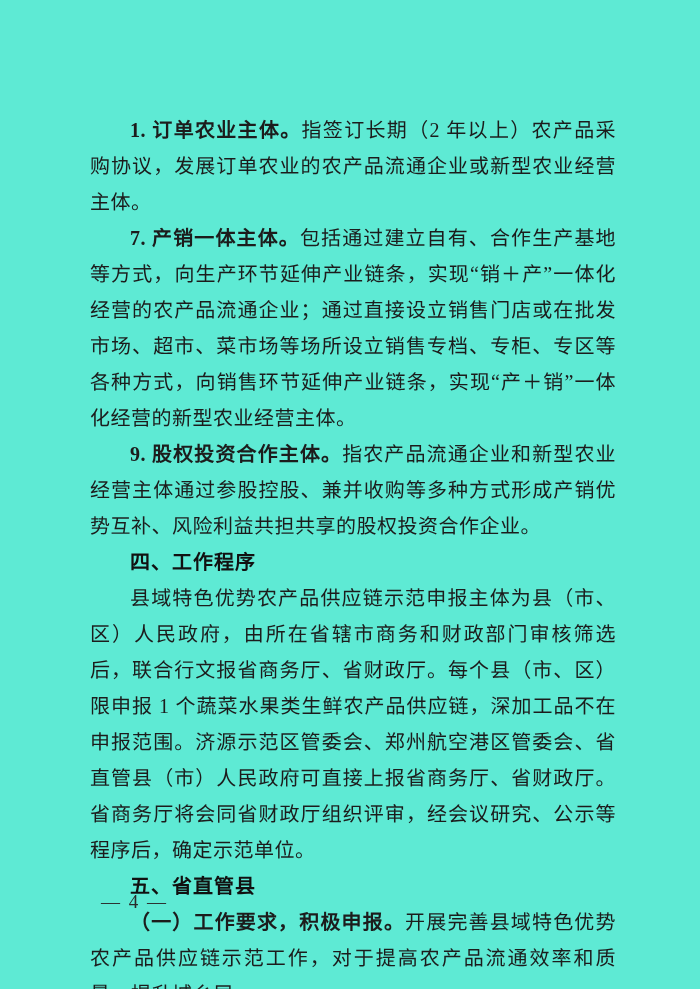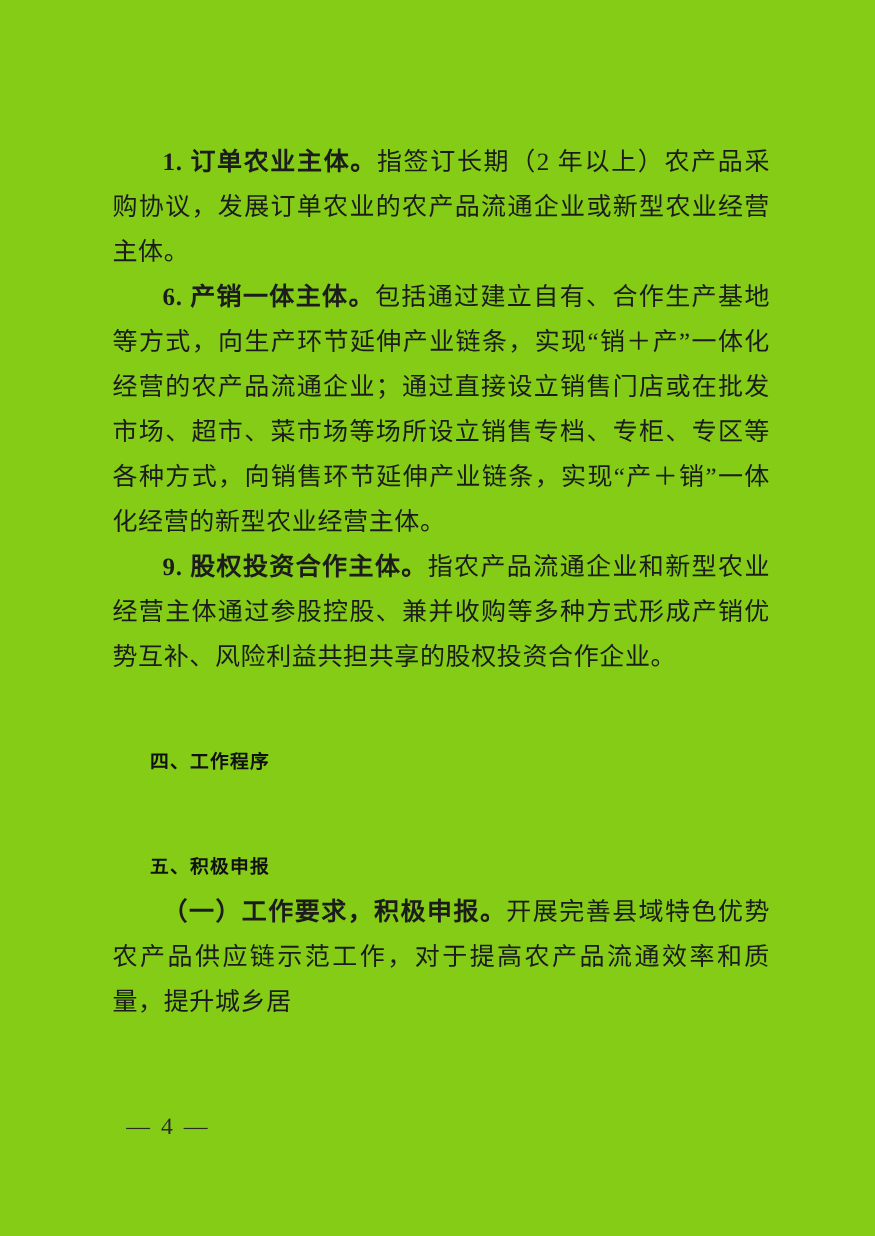--- a/index.html
+++ b/index.html
@@ -2,21 +2,21 @@
 <html lang="zh-CN"><head>
 <meta charset="utf-8">
 <style>
   * { margin: 0; padding: 0; box-sizing: border-box; }
   html, body { background: #9c9c9c; }
   .page {
     position: relative;
     width: 700px;
     height: 989px;
     margin: 0 auto;
-    background: #84cc16;
+    background: #5eead4;
     color: #1c1c1c;
     overflow: hidden;
     font-family: "Liberation Serif", "DejaVu Serif", serif;
   }
   .content {
     position: absolute;
     top: 112px;
     left: 90px;
     width: 526px;
   }
@@ -25,54 +25,54 @@
     line-height: 36px;
     text-align: justify;
     text-indent: 2em;
     letter-spacing: 0.5px;
   }
   .para .lead {
     font-weight: bold;
     font-family: "Liberation Serif", "DejaVu Serif", serif;
   }
   .heading {
-    font-size: 15px;
+    font-size: 20px;
     line-height: 36px;
     text-indent: 2em;
     font-weight: bold;
     font-family: Liberation Sans, sans-serif;
     letter-spacing: 1px;
     color: #111111;
-    margin-top: 48px;
   }
   .page-number {
     position: absolute;
     left: 101px;
     top: 891px;
     font-size: 19px;
     letter-spacing: 2px;
     color: #2a2a2a;
     font-family: "Liberation Serif", "DejaVu Serif", serif;
   }
 </style>
 </head>
 <body>
 
 <div class="page">
   <div class="content">
 
     <p class="para"><span class="lead">1. 订单农业主体。</span><span>指签订长期（2 年以上）农产品采购协议，发展订单农业的农产品流通企业或新型农业经营主体。</span></p>
 
-    <p class="para"><span class="lead">6. 产销一体主体。</span><span>包括通过建立自有、合作生产基地等方式，向生产环节延伸产业链条，实现“销＋产”一体化经营的农产品流通企业；通过直接设立销售门店或在批发市场、超市、菜市场等场所设立销售专档、专柜、专区等各种方式，向销售环节延伸产业链条，实现“产＋销”一体化经营的新型农业经营主体。</span></p>
+    <p class="para"><span class="lead">7. 产销一体主体。</span><span>包括通过建立自有、合作生产基地等方式，向生产环节延伸产业链条，实现“销＋产”一体化经营的农产品流通企业；通过直接设立销售门店或在批发市场、超市、菜市场等场所设立销售专档、专柜、专区等各种方式，向销售环节延伸产业链条，实现“产＋销”一体化经营的新型农业经营主体。</span></p>
 
     <p class="para"><span class="lead">9. 股权投资合作主体。</span><span>指农产品流通企业和新型农业经营主体通过参股控股、兼并收购等多种方式形成产销优势互补、风险利益共担共享的股权投资合作企业。</span></p>
 
     <h2 class="heading">四、工作程序</h2>
 
+    <p class="para"><span>县域特色优势农产品供应链示范申报主体为县（市、区）人民政府，由所在省辖市商务和财政部门审核筛选后，联合行文报省商务厅、省财政厅。每个县（市、区）限申报 1 个蔬菜水果类生鲜农产品供应链，深加工品不在申报范围。济源示范区管委会、郑州航空港区管委会、省直管县（市）人民政府可直接上报省商务厅、省财政厅。省商务厅将会同省财政厅组织评审，经会议研究、公示等程序后，确定示范单位。</span></p>
 
-    <h2 class="heading">五、积极申报</h2>
+    <h2 class="heading">五、省直管县</h2>
 
     <p class="para"><span class="lead">（一）工作要求，积极申报。</span><span>开展完善县域特色优势农产品供应链示范工作，对于提高农产品流通效率和质量，提升城乡居</span></p>
 
   </div>
 
   <div class="page-number">— 4 —</div>
 </div>
 
 </body></html>

